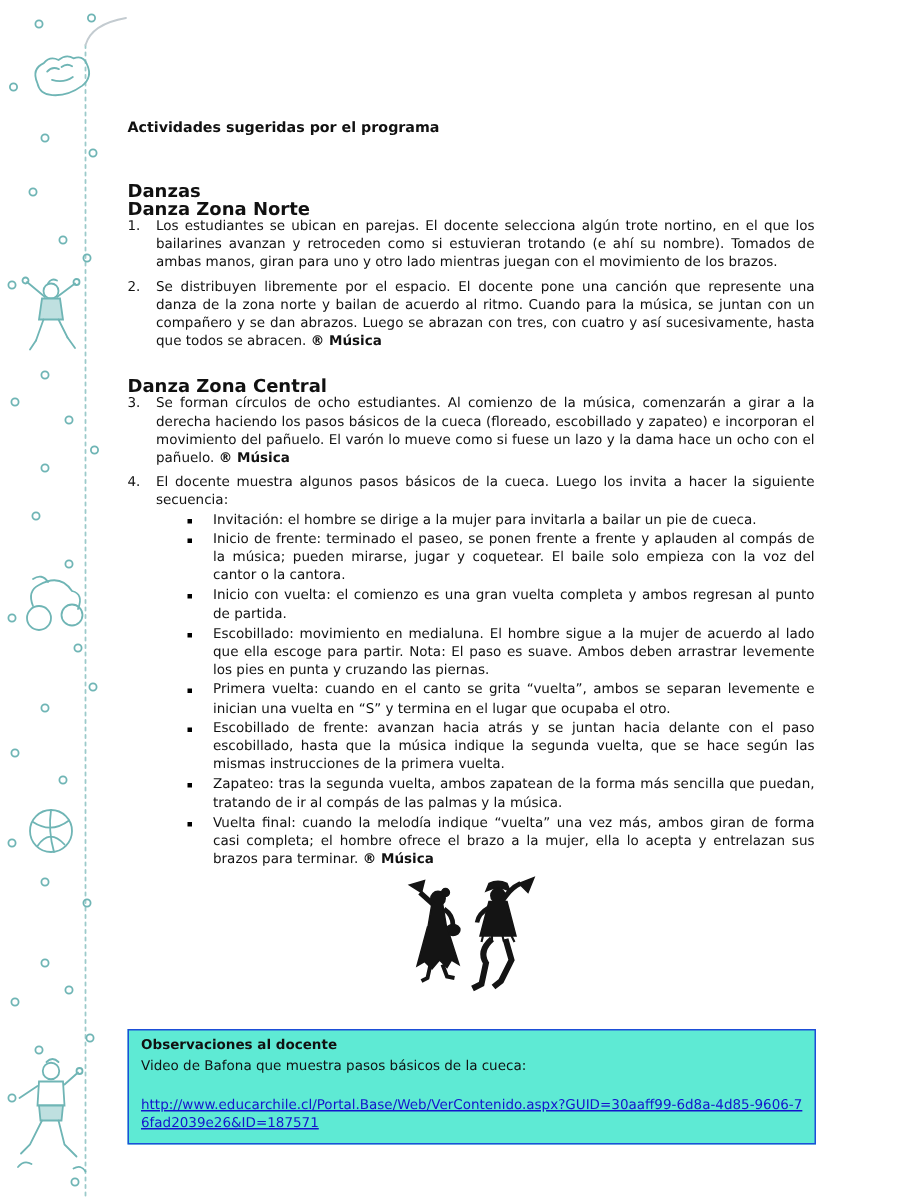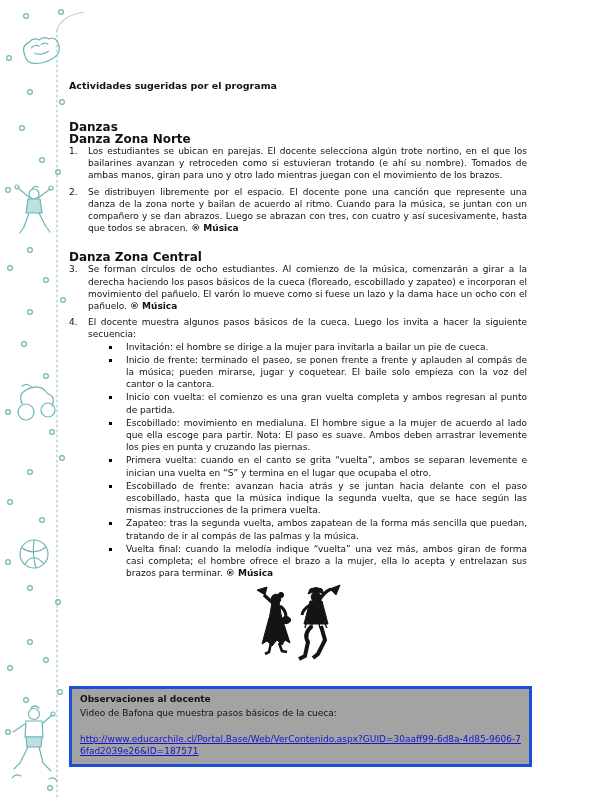--- a/index.html
+++ b/index.html
@@ -3,34 +3,34 @@
 <meta charset="utf-8">
 <style>
   html,body{margin:0;padding:0;background:#fff;}
   body{width:600px;height:800px;overflow:hidden;font-family:"DejaVu Sans",sans-serif;color:#111;}
   .page{position:relative;width:600px;height:800px;background:#fff;}
 
   
   .margin-art{position:absolute;left:0;top:0;width:90px;height:800px;pointer-events:none;}
 
   
-  .content{position:absolute;left:69px;top:80px;width:458px;}
+  .content{position:absolute;left:85px;top:80px;width:458px;}
   .doc-title{font-size:9.5px;font-weight:bold;margin:0 0 30px 0;}
   .h2{font-size:12px;font-weight:bold;margin:0;line-height:12px;}
   .sec-gap{margin-top:17px;}
   ol.numlist{list-style:none;margin:0;padding:0;}
   ol.numlist>li{position:relative;padding-left:19px;margin:0 0 4px 0;font-size:9px;line-height:12.2px;text-align:justify;}
   ol.numlist>li>.num{position:absolute;left:0;top:0;}
   ul.bullist{list-style:none;margin:0;padding:0;}
   ul.bullist>li{position:relative;padding-left:38px;margin:0 0 1px 0;font-size:9px;line-height:12.2px;text-align:justify;}
   ul.bullist>li::before{content:"";position:absolute;left:21px;top:5px;width:3px;height:3px;background:#000;}
   .mtag{font-weight:bold;}
   .mtag:not(:empty){margin-left:3px;}
   figure.dancers{margin:4px 0 6px 0;text-align:center;}
-  .obs-box{border:3px solid #1d4ed8;width:441px;padding:4px 8px 6px 8px;margin-top:2px;background:#a3a3a3;}
+  .obs-box{border:1px solid #1d4ed8;width:441px;padding:4px 8px 6px 8px;margin-top:2px;background:#5eead4;}
   .obs-box .obs-h{font-size:9px;font-weight:bold;margin:0 0 2px 0;line-height:12px;}
   .obs-box .obs-t{font-size:9px;margin:0 0 14px 0;line-height:12px;}
   .obs-box .obs-link{display:block;font-size:9px;line-height:12.5px;color:#1414cc;text-decoration:underline;word-break:break-all;cursor:pointer;}
 </style>
 </head>
 <body>
 
 <div class="page">
 
   <div class="margin-art">

